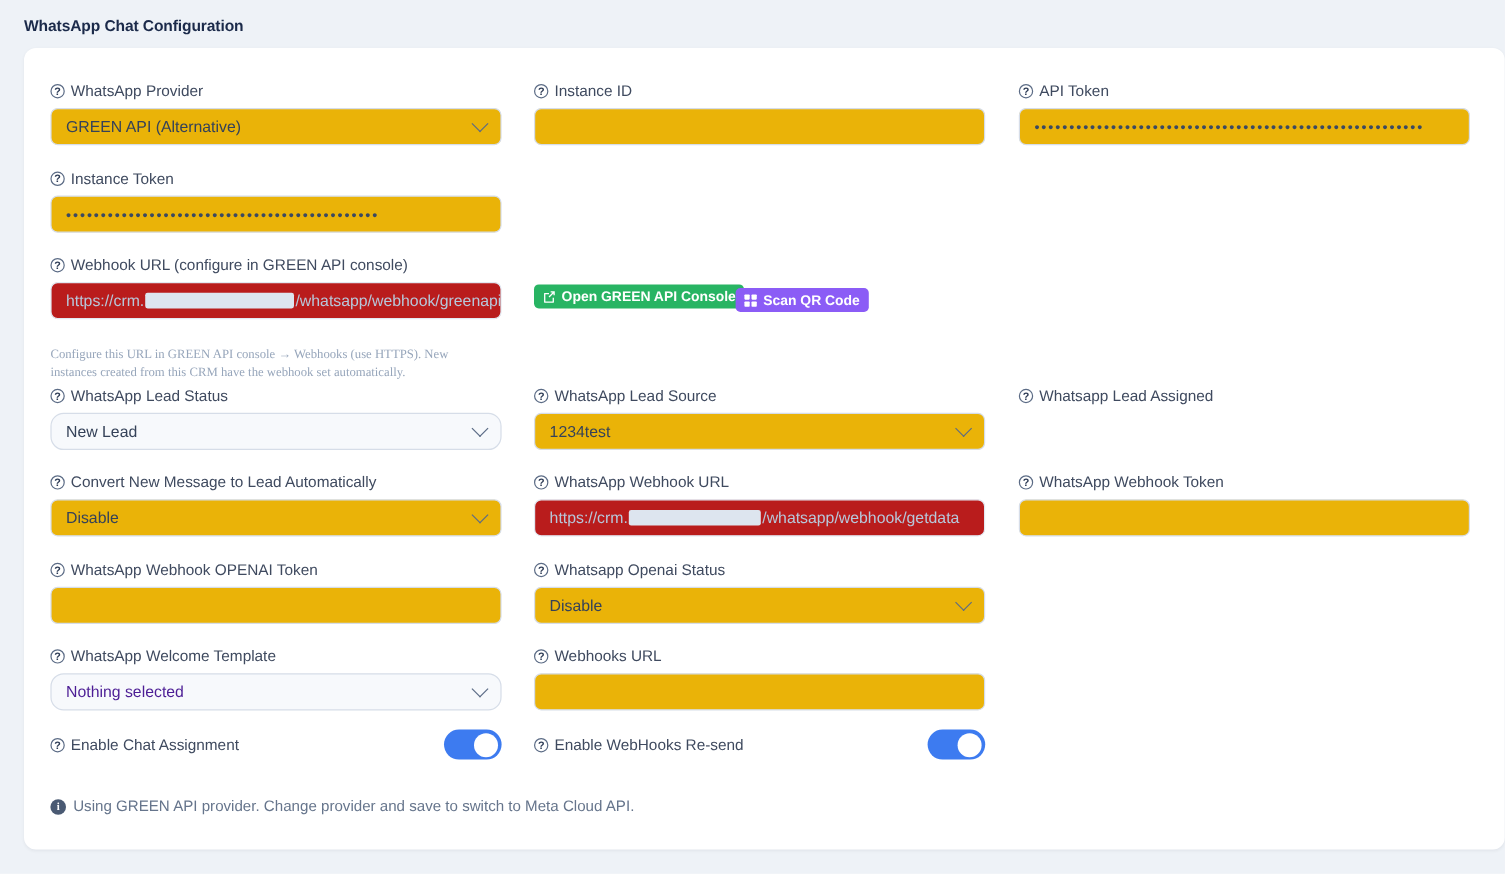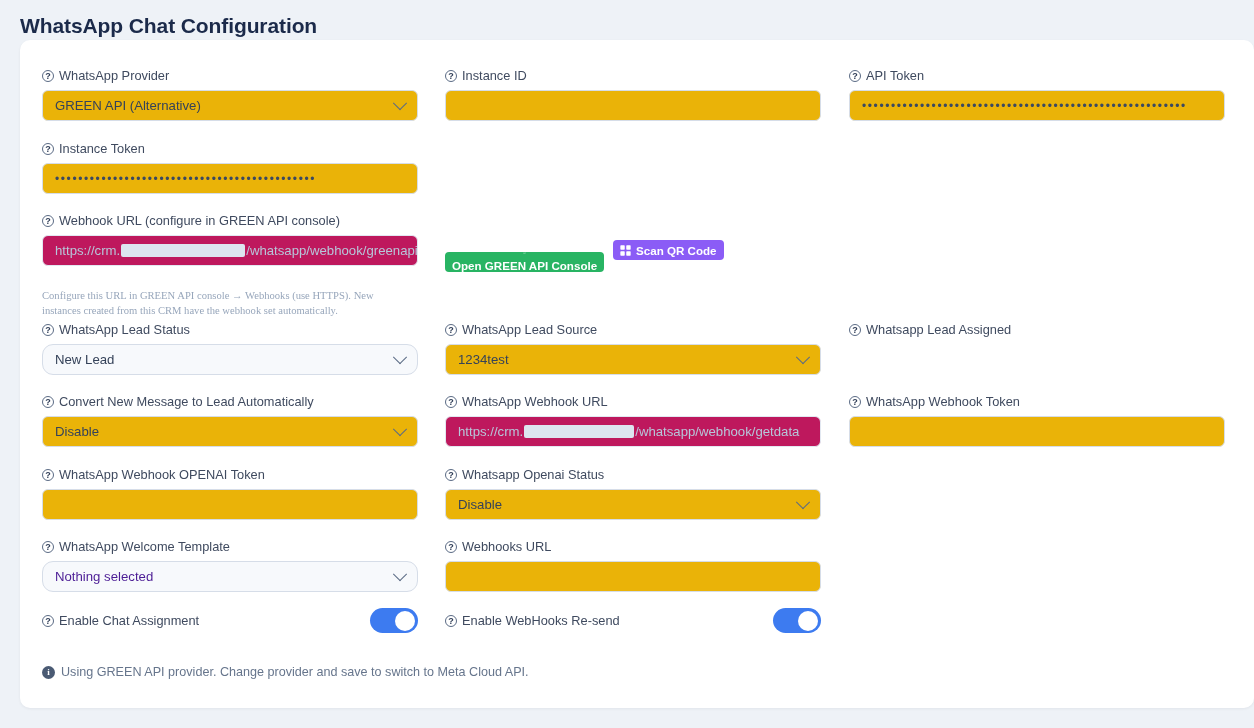--- a/index.html
+++ b/index.html
@@ -8,21 +8,21 @@
     width: 1254px; height: 728px;
     background: #eef2f7;
     font-family: "Liberation Sans", sans-serif;
     overflow: hidden;
   }
   .page { position: relative; width: 1254px; height: 728px; }
 
   .page-title {
     position: absolute;
     left: 20px; top: 14px;
-    font-size: 21px;
+    font-size: 13px;
     font-weight: bold;
     color: #1b2a4a;
     letter-spacing: -0.1px;
   }
 
   .card {
     position: absolute;
     left: 20px; top: 40px;
     width: 1234px; height: 668px;
     background: #ffffff;
@@ -61,21 +61,21 @@
     height: 31px;
     border: 1px solid #d6dde8;
     border-radius: 6px;
     background: #eab308;
     display: flex;
     align-items: center;
     padding: 0 12px;
     font-size: 13.2px;
     color: #354259;
   }
-  .control.muted { background: #be185d; border-color: #e2e8f1; }
+  .control.muted { background: #b91c1c; border-color: #e2e8f1; }
   .control.greyish { background: #f7f9fc; border-radius: 11px; }
   .control .chev {
     margin-left: auto;
     width: 10px; height: 10px;
     border-right: 1.6px solid #5b6b85;
     border-bottom: 1.6px solid #5b6b85;
     transform: rotate(45deg) translate(-2px,-2px);
     flex: 0 0 auto;
   }
   .ph { color: #4c1d95; }
@@ -237,21 +237,21 @@
         <span class="urlmask">
           <span>https://crm.</span>
           <span class="redact" style="width:124px;"></span>
           <span>/whatsapp/webhook/greenapi</span>
         </span>
       </div>
     </div>
 
     <div class="helper" style="left:22px; top:248px;">Configure this URL in GREEN API console → Webhooks (use HTTPS). New instances created from this CRM have the webhook set automatically.</div>
 
-    <button class="btn btn-green" style="position:absolute; left:425px; top:212px;flex-direction:column;">
+    <button class="btn btn-green" style="position:absolute; left:425px; top:197px;">
       <svg width="11" height="11" viewBox="0 0 16 16" aria-hidden="true">
         <path d="M2 3h6v1.6H3.6v8.8h8.8V9H14v5.4c0 .3-.3.6-.6.6H2.6c-.3 0-.6-.3-.6-.6V3.6c0-.3.3-.6.6-.6z" fill="#fff"></path>
         <path d="M10 1h5v5h-1.6V3.7L8.6 8.5 7.5 7.4l4.8-4.8H10V1z" fill="#fff"></path>
       </svg>
       <span>Open GREEN API Console</span>
     </button>
 
     <button class="btn btn-blue" style="position:absolute; left:593px; top:200px;">
       <svg width="11" height="11" viewBox="0 0 16 16" aria-hidden="true">
         <rect x="0.5" y="0.5" width="6.4" height="6.4" rx="1" fill="#fff"></rect>

